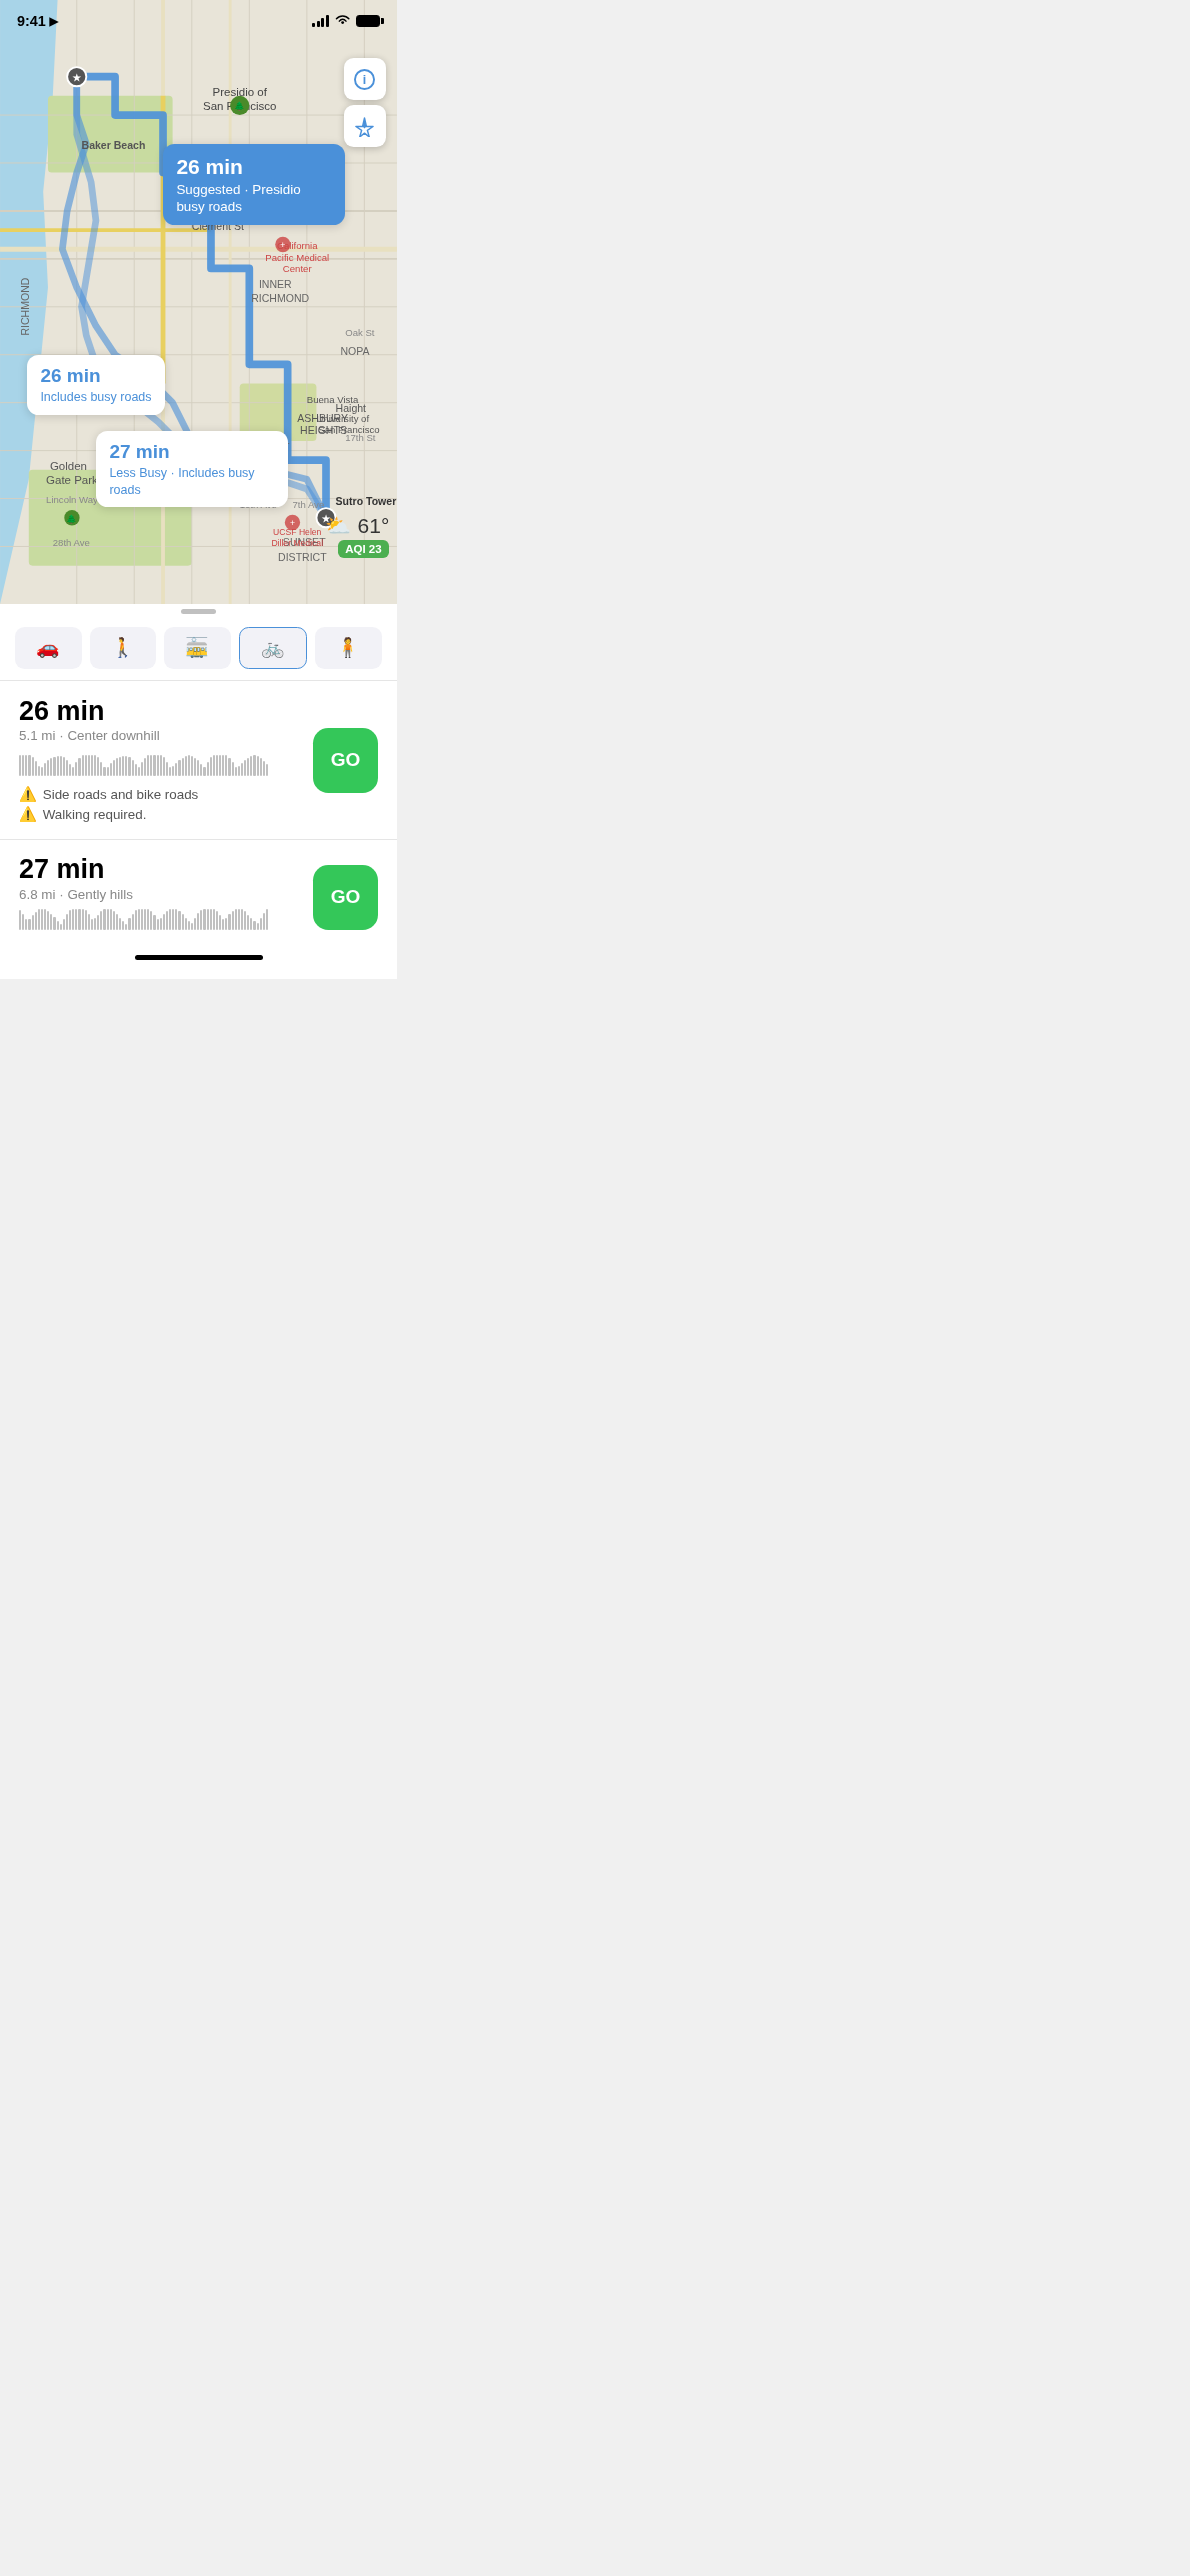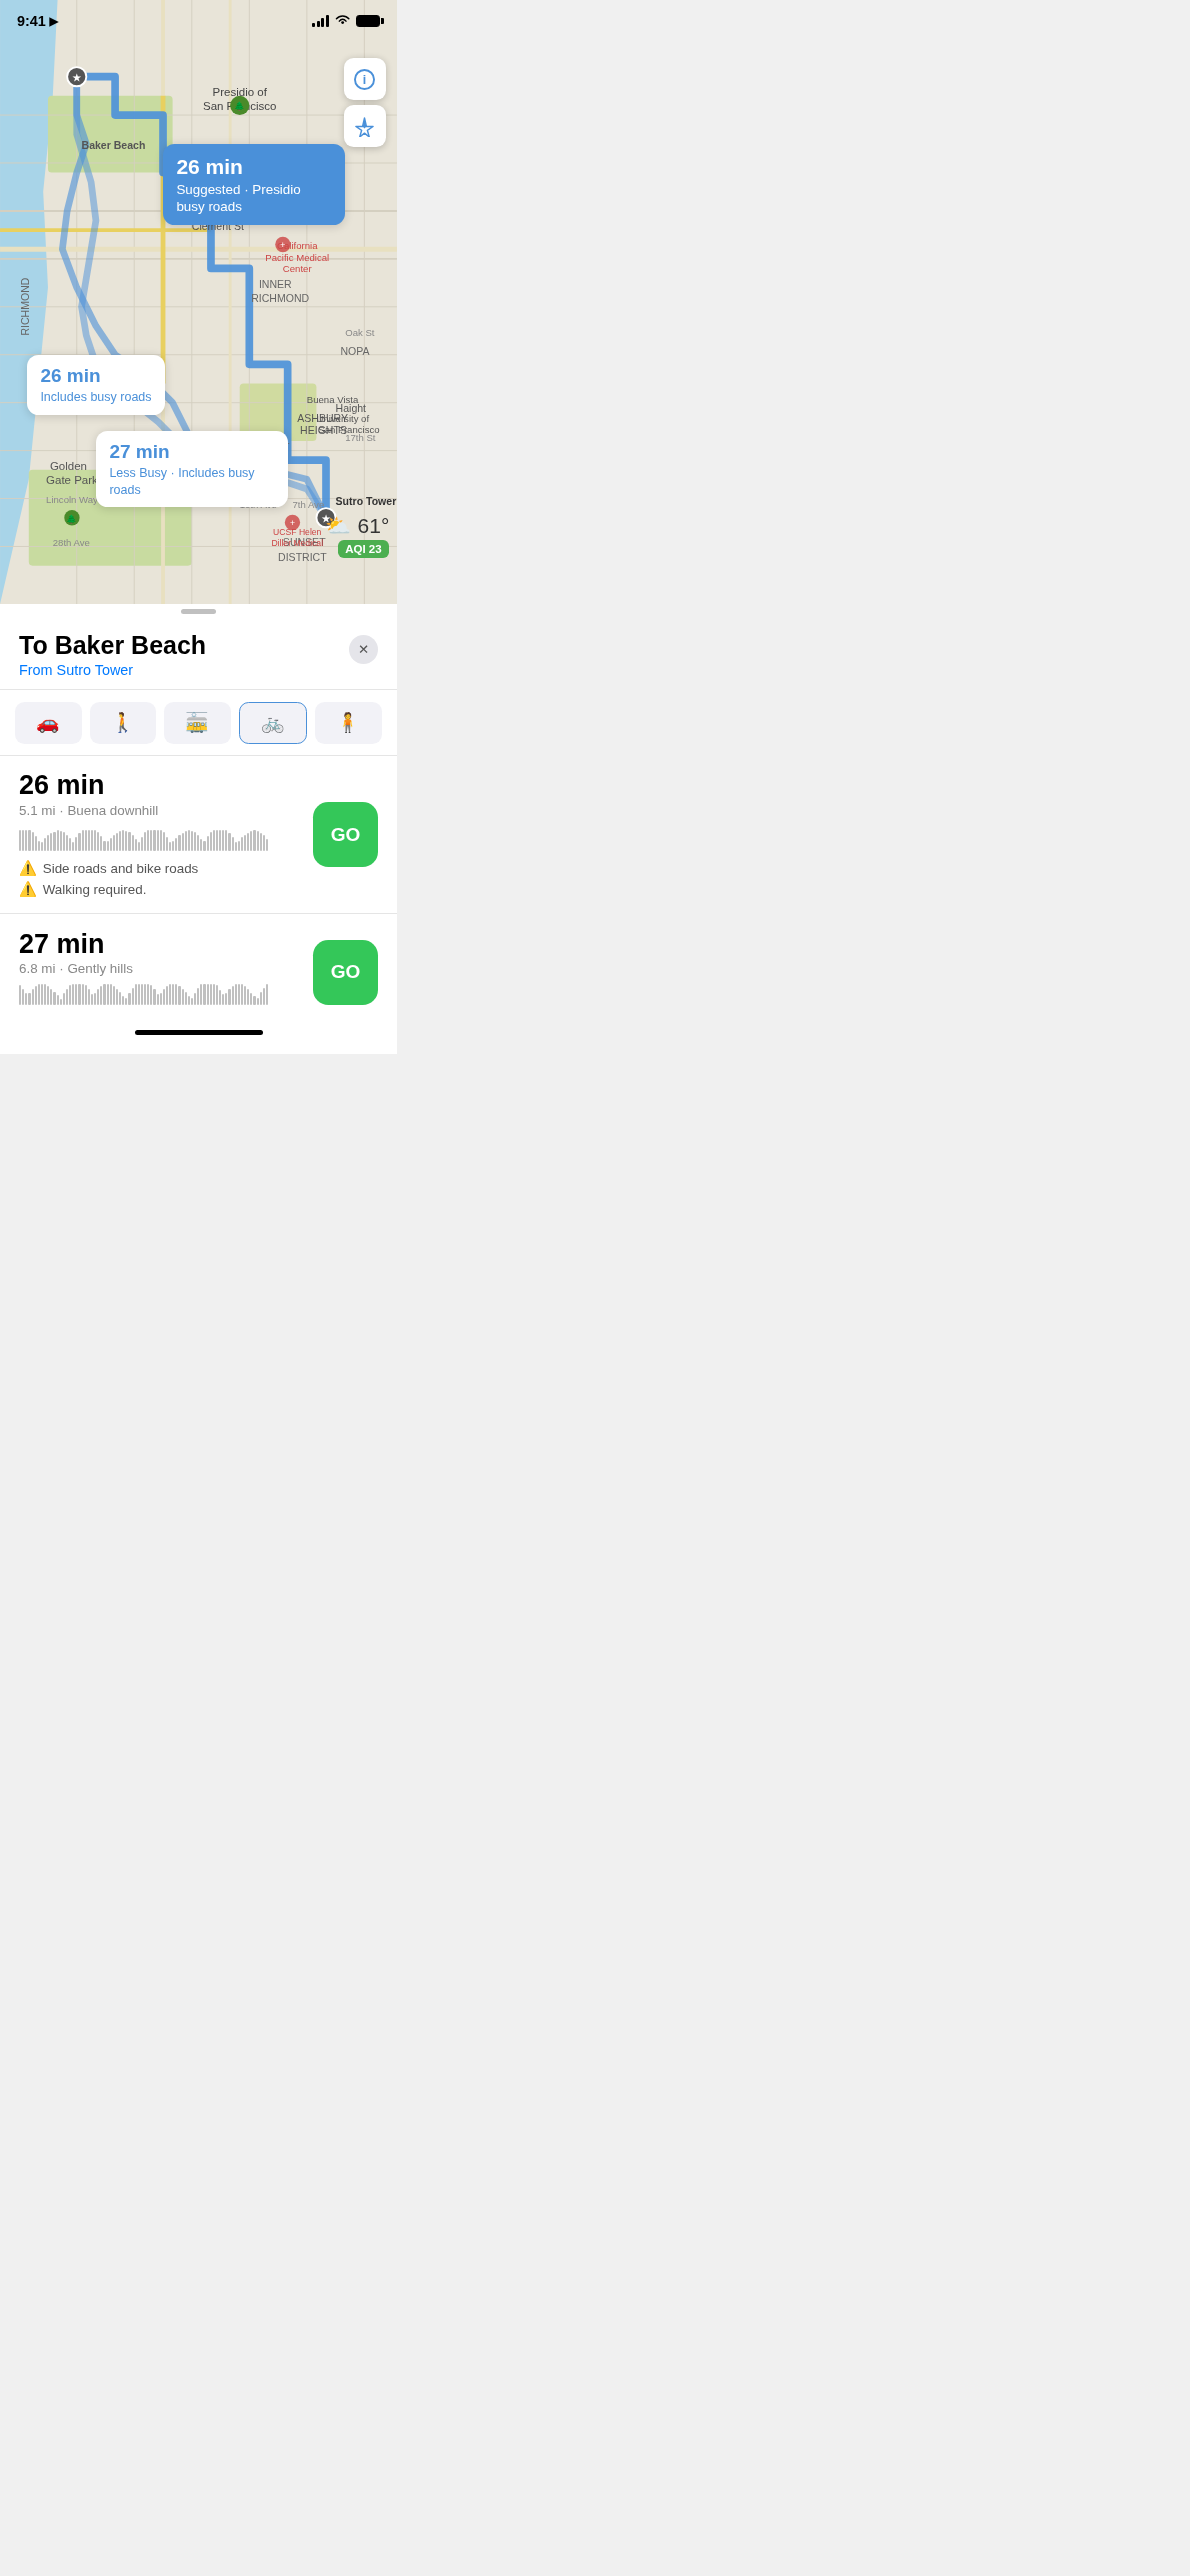--- a/index.html
+++ b/index.html
@@ -508,30 +508,20 @@
     <div class="aqi-badge">AQI 23</div>
   </div>
 </div>
 
 <div class="drag-handle">
   <div class="drag-pill"></div>
 </div>
 
 <div class="bottom-panel">
 
-  <div class="panel-header">
-    <div class="panel-header-text">
-      <div class="panel-header-title">To Baker Beach</div>
-      <div class="panel-header-sub">
-        <span>From</span>
-        <span> </span><span style="color:#007AFF;">Sutro Tower</span>
-      </div>
-    </div>
-    <div class="close-btn">✕</div>
-  </div>
 
   <div class="transport-tabs">
     <div class="transport-tab">
       <span class="transport-icon">🚗</span>
     </div>
     <div class="transport-tab">
       <span class="transport-icon">🚶</span>
     </div>
     <div class="transport-tab">
       <span class="transport-icon">🚋</span>
@@ -543,21 +533,21 @@
       <span class="transport-icon">🧍</span>
     </div>
   </div>
 
   <div class="route-card">
     <div class="route-info">
       <div class="route-time">26 min</div>
       <div class="route-details">
         <span>5.1 mi</span>
         <span> · </span>
-        <span>Buena downhill</span>
+        <span>Center downhill</span>
       </div>
 
       <div class="elevation-bar" id="elev-bar-1">
           <div class="elev-tick" style="height: 21px;"></div>
           <div class="elev-tick" style="height: 21px;"></div>
           <div class="elev-tick" style="height: 21px;"></div>
           <div class="elev-tick" style="height: 21px;"></div>
           <div class="elev-tick" style="height: 19px;"></div>
           <div class="elev-tick" style="height: 14.6px;"></div>
           <div class="elev-tick" style="height: 9.6px;"></div>

